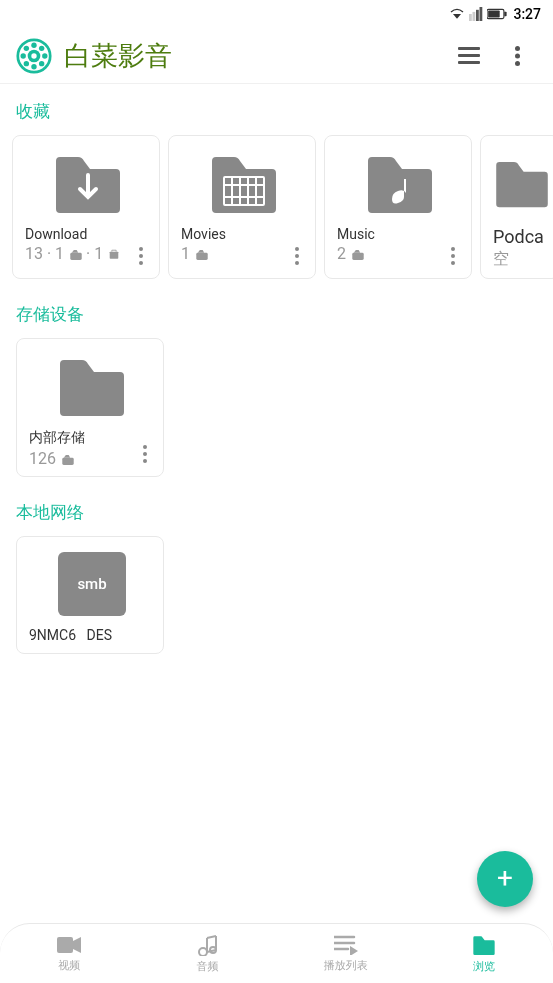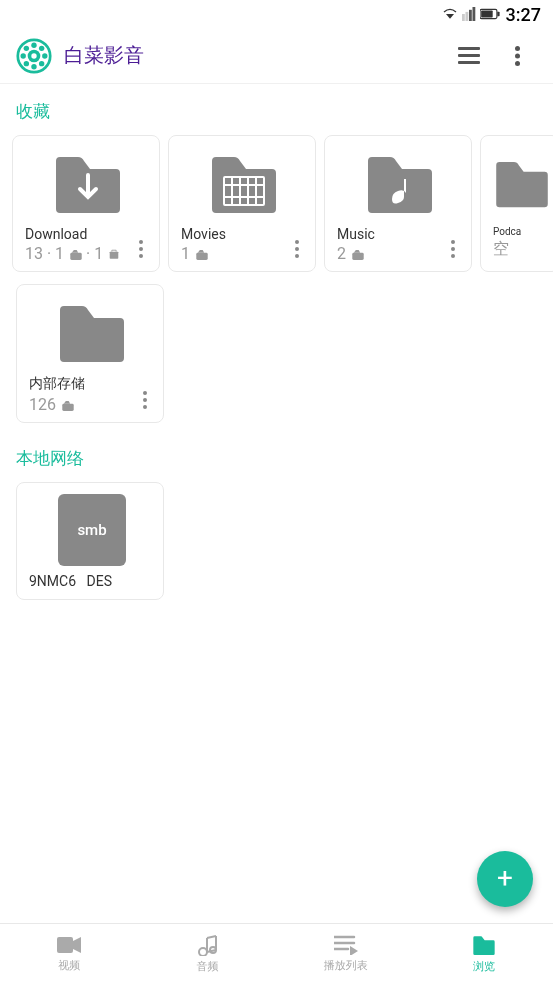--- a/index.html
+++ b/index.html
@@ -16,21 +16,21 @@
     .status-bar {
       height: 28px;
       background: #fff;
       display: flex;
       align-items: center;
       justify-content: flex-end;
       padding: 0 12px;
       gap: 6px;
     }
     .status-bar-time {
-      font-size: 18px;
+      font-size: 14px;
       font-weight: 500;
       color: #000;
     }
     .status-icons {
       display: flex;
       align-items: center;
       gap: 4px;
     }
 
     
@@ -41,23 +41,23 @@
       align-items: center;
       padding: 0 16px;
       border-bottom: 1px solid #f0f0f0;
     }
     .app-bar-logo {
       width: 36px;
       height: 36px;
       margin-right: 12px;
     }
     .app-bar-title {
-      font-size: 20px;
+      font-size: 27px;
       font-weight: 500;
-      color: #4c1d95;
+      color: #4d7c0f;
       flex: 1;
     }
     .app-bar-actions {
       display: flex;
       align-items: center;
       gap: 8px;
     }
     .icon-btn {
       width: 40px;
       height: 40px;
@@ -161,21 +161,21 @@
       width: 148px;
       background: #fff;
       border: 1px solid #e8e8e8;
       border-radius: 8px;
       padding: 12px 8px 8px 12px;
       position: relative;
     }
 
     .smb-icon {
       width: 68px;
-      height: 72px;
+      height: 64px;
       background: #888;
       border-radius: 6px;
       display: flex;
       align-items: center;
       justify-content: center;
       color: #fff;
       font-size: 15px;
       font-weight: 500;
     }
 
@@ -201,20 +201,21 @@
     .bottom-nav {
       position: absolute;
       bottom: 0;
       left: 0;
       right: 0;
       height: 60px;
       background: #fff;
       border-top: 1px solid #e8e8e8;
       display: flex;
       align-items: center;
+      border-radius: 30px;
     }
 
     .nav-item {
       flex: 1;
       display: flex;
       flex-direction: column;
       align-items: center;
       justify-content: center;
       cursor: pointer;
       height: 100%;
@@ -378,26 +379,27 @@
           </svg>
       </div>
     </div>
 
     <div class="folder-card" style="min-width:80px;width:80px;overflow:hidden;">
       <div class="folder-icon-area">
         <svg width="60" height="60" viewBox="0 0 72 60" fill="none">
           <path d="M4,16 L4,56 Q4,60 8,60 L64,60 Q68,60 68,56 L68,20 Q68,16 64,16 L38,16 L32,8 Q30,4 26,4 L8,4 Q4,4 4,8 Z" fill="#888"></path>
         </svg>
       </div>
-      <div class="folder-name" style="font-size:10px;">Podca</div>
+      <div class="folder-name" style="font-size:18px;">Podca</div>
       <div class="folder-meta">空</div>
     </div>
 
   </div>
 
+  <div class="section-header">存储设备</div>
   <div class="storage-grid">
     <div class="storage-card">
       <div class="folder-icon-area">
         <svg width="72" height="60" viewBox="0 0 72 60" fill="none">
           <path d="M4,16 L4,56 Q4,60 8,60 L64,60 Q68,60 68,56 L68,20 Q68,16 64,16 L38,16 L32,8 Q30,4 26,4 L8,4 Q4,4 4,8 Z" fill="#888"></path>
         </svg>
       </div>
       <div class="folder-name">内部存储</div>
       <div class="folder-meta">
         <span>126</span>

